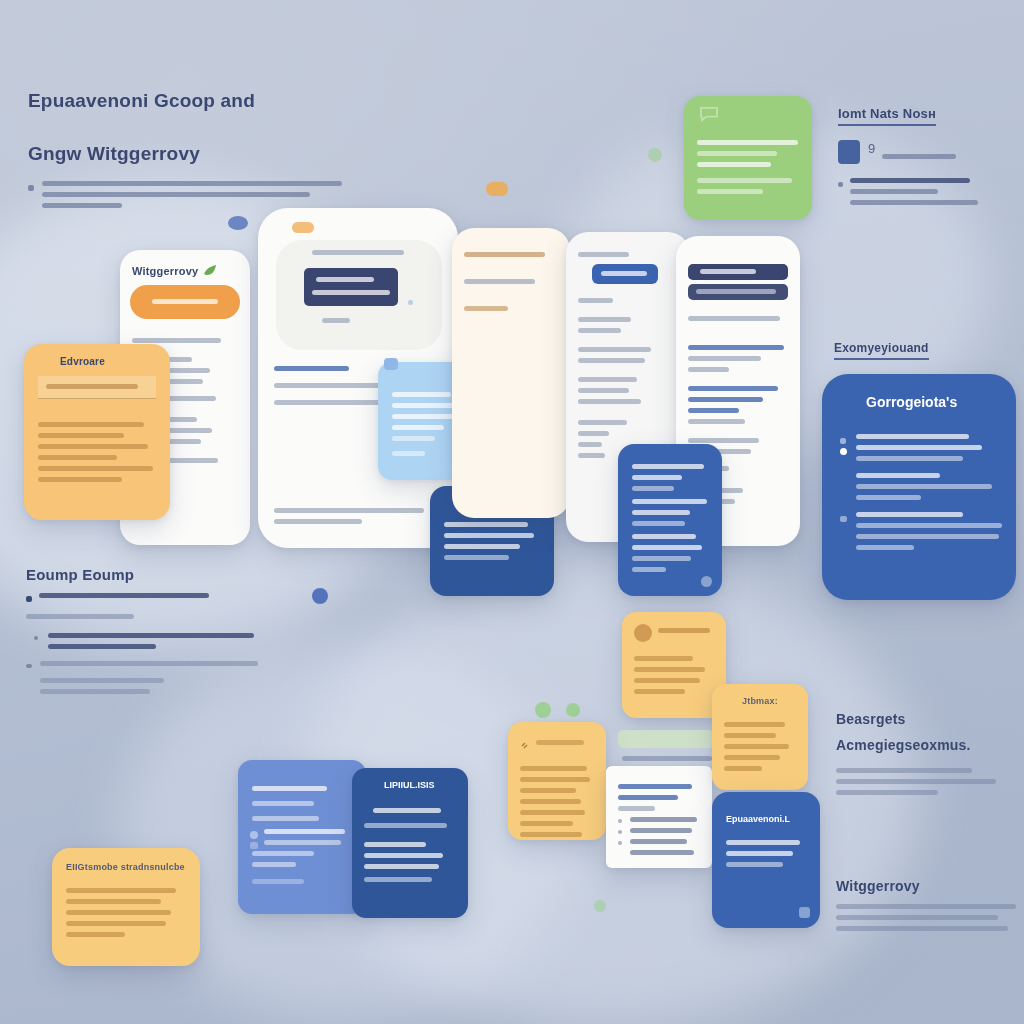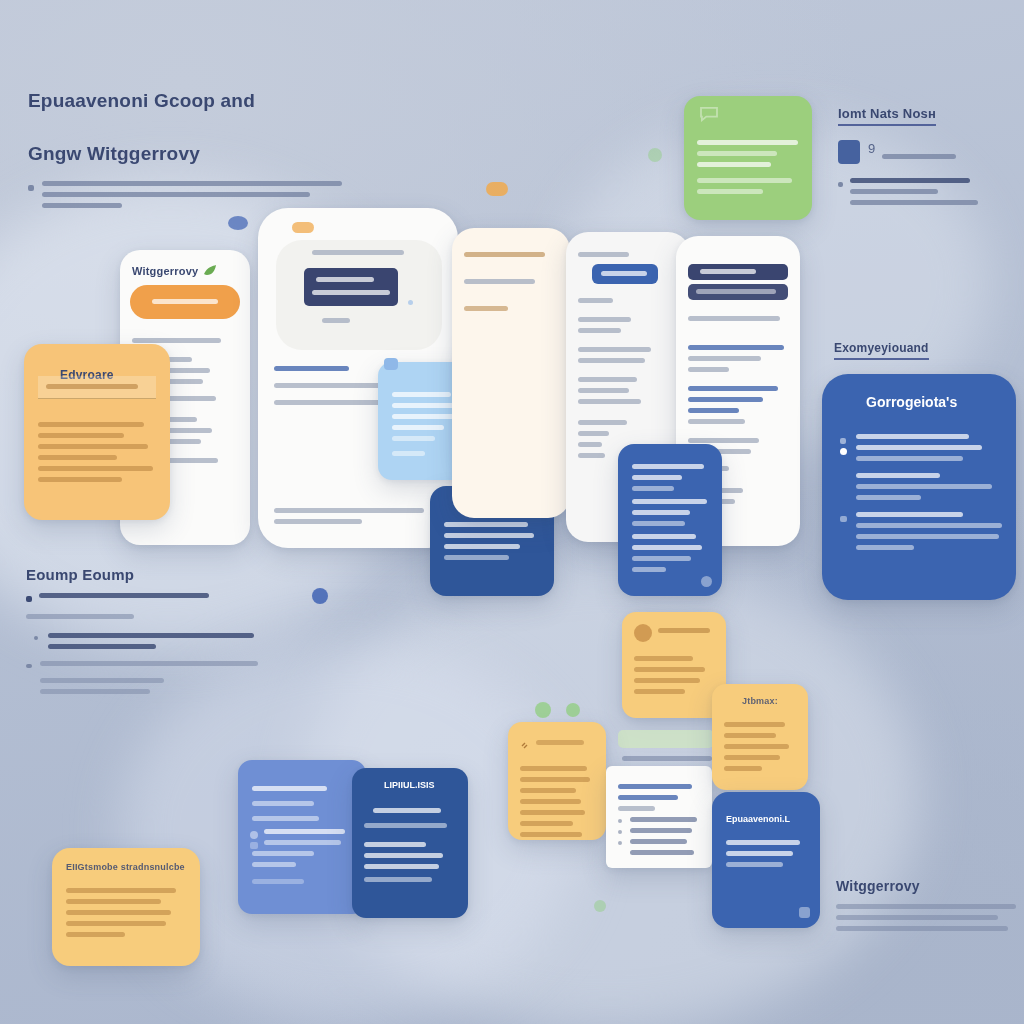--- a/index.html
+++ b/index.html
@@ -135,21 +135,21 @@
       <div class="ln sm d-grey" style="width:66%;"></div>
       <div class="ln sm d-grey" style="width:78%;margin-top:12px;"></div>
       <div class="ln sm d-grey" style="width:60%;margin-top:16px;"></div>
       <div class="ln sm d-grey" style="width:74%;"></div>
       <div class="ln sm d-grey" style="width:64%;"></div>
       <div class="ln sm d-grey" style="width:80%;margin-top:14px;"></div>
     </div>
   </div>
 
   <div class="card c-orange-soft sh" style="left:24px;top:344px;width:146px;height:176px;border-radius:18px;">
-    <div class="hd" style="position:absolute;left:36px;top:12px;font-size:12px;margin-top:12px;">Edvroare</div>
+    <div class="hd" style="position:absolute;left:36px;top:12px;font-size:10px;">Edvroare</div>
     <div style="position:absolute;left:14px;top:32px;width:118px;height:22px;background:rgba(255,255,255,.22);border-bottom:1px solid rgba(120,85,30,.35);">
       <div class="ln sm d-brown" style="position:absolute;left:8px;top:8px;width:92px;margin:0;opacity:.55;"></div>
     </div>
     <div style="position:absolute;left:14px;top:72px;right:12px;">
       <div class="ln sm d-brown" style="width:88%;opacity:.5;"></div>
       <div class="ln sm d-brown" style="width:72%;opacity:.5;"></div>
       <div class="ln sm d-brown" style="width:92%;opacity:.5;"></div>
       <div class="ln sm d-brown" style="width:66%;opacity:.5;"></div>
       <div class="ln sm d-brown" style="width:96%;opacity:.5;"></div>
       <div class="ln sm d-brown" style="width:70%;opacity:.5;"></div>
@@ -452,20 +452,29 @@
   </div>
 
   <div class="dot dot-green" style="left:535px;top:702px;width:16px;height:16px;opacity:.75;"></div>
   <div class="dot dot-green" style="left:566px;top:703px;width:14px;height:14px;opacity:.75;"></div>
   <div class="dot dot-green" style="left:594px;top:900px;width:12px;height:12px;opacity:.45;"></div>
   <div class="dot dot-green" style="left:648px;top:148px;width:14px;height:14px;opacity:.45;"></div>
   <div class="dot dot-blue" style="left:228px;top:216px;width:20px;height:14px;border-radius:50%;opacity:.7;"></div>
   <div class="dot dot-blue" style="left:312px;top:588px;width:16px;height:16px;opacity:.85;"></div>
   <div class="dot dot-orange" style="left:486px;top:182px;width:22px;height:14px;border-radius:8px;opacity:.85;"></div>
 
+  <div class="txtblock" style="left:836px;top:706px;width:180px;">
+    <div class="hd" style="font-size:14px;line-height:26px;">Beasrgets</div>
+    <div class="hd" style="font-size:14px;line-height:26px;">Acmegiegseoxmus.</div>
+    <div style="margin-top:10px;">
+      <div class="ln sm d-slate" style="width:136px;opacity:.55;"></div>
+      <div class="ln sm d-slate" style="width:160px;opacity:.55;"></div>
+      <div class="ln sm d-slate" style="width:102px;opacity:.55;"></div>
+    </div>
+  </div>
 
   <div class="txtblock" style="left:836px;top:878px;width:186px;">
     <div class="hd" style="font-size:14px;">Witggerrovy</div>
     <div style="margin-top:10px;">
       <div class="ln sm d-slate" style="width:180px;opacity:.55;"></div>
       <div class="ln sm d-slate" style="width:162px;opacity:.55;"></div>
       <div class="ln sm d-slate" style="width:172px;opacity:.55;"></div>
     </div>
   </div>
 

